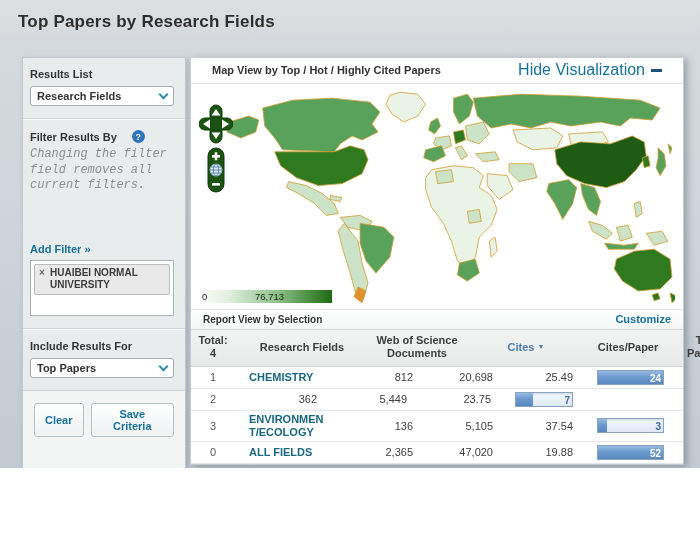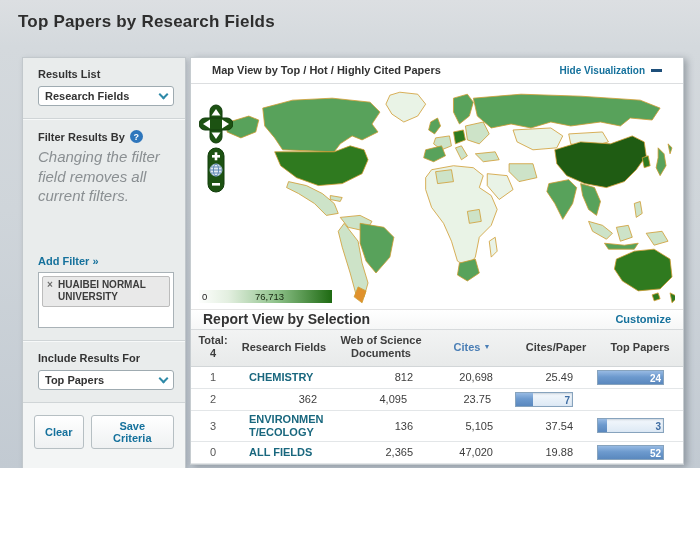--- a/index.html
+++ b/index.html
@@ -10,67 +10,67 @@
   *{box-sizing:border-box;margin:0;padding:0;}
   body{font-family:"Liberation Sans", sans-serif;}
   .stage{position:relative;width:700px;height:468px;overflow:hidden;
     background:linear-gradient(180deg,#dcdfe2 0%,#d4d9dd 10%,#cfd5da 45%,#c2cad2 100%);}
   .page-title{position:absolute;left:18px;top:12px;font-size:17px;font-weight:bold;color:#2e2e2e;letter-spacing:.2px;}
 
   
   .sidebar{position:absolute;left:22px;top:57px;width:164px;bottom:0;
     background:#e9ecec;border:1px solid #c2c8cc;border-bottom:none;
     box-shadow:2px 2px 5px rgba(70,80,90,.25);display:flex;flex-direction:column;font-size:11px;}
-  .sec{padding:10px 11px 12px 15px;border-bottom:1px solid #d0d5d7;}
+  .sec{padding:10px 11px 12px 7px;border-bottom:1px solid #d0d5d7;}
   .sec+.sec{border-top:1px solid #f7f9f9;}
   .sec-label{font-weight:bold;color:#333;margin-bottom:6px;}
   .selbox{height:20px;background:#fff;border:1px solid #9fabb1;border-radius:3px;
     display:flex;align-items:center;padding:0 6px;font-weight:bold;color:#333;cursor:pointer;}
   .chev{width:7px;height:7px;border-right:2px solid #2e8aa8;border-bottom:2px solid #2e8aa8;
     transform:rotate(45deg);margin-left:auto;margin-top:-3px;}
-  .label-row{display:flex;align-items:center;gap:5px;margin-bottom:4px;}
+  .label-row{display:flex;align-items:center;gap:15px;margin-bottom:4px;}
   .help{width:13px;height:13px;border-radius:50%;background:#2e76bc;color:#fff;font-size:9px;
     font-weight:bold;display:flex;align-items:center;justify-content:center;cursor:pointer;}
-  .note{font-style:italic;color:#8a8f92;font-size:15px;line-height:1.3;margin-bottom:4px;}
+  .note{font-style:italic;color:#8a8f92;font-size:12px;line-height:1.3;margin-bottom:4px;font-family:Liberation Mono, monospace;}
   .addfilter{display:inline-block;color:var(--accent);font-weight:bold;margin-bottom:5px;cursor:pointer;text-decoration:none;margin-top:45px;}
   .listbox{background:#fff;border:1px solid #a9b2b7;height:56px;padding:3px;}
   .ftag{position:relative;background:#e9e9e9;border:1px solid #bcbcbc;border-radius:2px;
     padding:2px 4px 2px 15px;font-size:10px;font-weight:bold;color:#3c3c3c;line-height:1.25;cursor:default;}
   .ftag .x{position:absolute;left:4px;top:2px;color:#6c6c6c;font-weight:bold;cursor:pointer;}
   .sidebar-bottom{flex:1;background:#f3f5f5;padding:12px 11px;}
   .btnrow{display:flex;gap:7px;border-radius:7px;}
   .btn{background:linear-gradient(#ffffff,#eff1f2);border:1px solid #b6bfc3;border-radius:3px;
     color:var(--accent);font-weight:bold;font-size:11px;padding:4px 10px;cursor:pointer;
     font-family:"Liberation Sans",sans-serif;}
 
   
   .main{position:absolute;left:190px;top:57px;width:494px;bottom:3px;background:#fff;
     border:1px solid #c6ccd0;box-shadow:3px 2px 7px rgba(60,70,80,.4);display:flex;flex-direction:column;}
   .panel-head{height:30px;display:flex;align-items:center;padding:0 21px;border-bottom:1px solid #dcdee0;}
   .panel-title{font-size:11px;font-weight:bold;color:#333;}
   .hide-link{margin-left:auto;display:flex;align-items:center;gap:6px;color:var(--accent);
-    font-size:10px;font-weight:bold;cursor:pointer;text-decoration:none;justify-content:center;}
+    font-size:16px;font-weight:normal;cursor:pointer;text-decoration:none;justify-content:center;}
   .minus-ic{width:11px;height:3px;background:#1e4f7a;display:inline-block;}
 
   .map-area{position:relative;height:263px;border-bottom:1px solid #e3e3e3;background:#fff;}
   .map-controls{position:absolute;left:8px;top:20px;z-index:2;}
   .map-svg{position:absolute;left:32px;top:6px;}
   .legend{position:absolute;left:8px;bottom:6px;width:133px;height:13px;
     background:linear-gradient(90deg,#fdfefd 0%,#e3efe0 22%,#8fc28b 58%,#1e6a12 100%);}
   .legend .lmin{position:absolute;left:3px;top:1px;font-size:9.5px;color:#222;}
   .legend .lmax{position:absolute;left:56px;top:1px;font-size:9.5px;color:#15260f;}
 
   .report-bar{height:24px;display:flex;align-items:center;padding:0 12px;
     border-bottom:1px solid #d7dadc;background:linear-gradient(#ffffff,#f6f7f7);}
-  .report-title{font-size:14px;font-weight:bold;color:#333;}
+  .report-title{font-size:10px;font-weight:bold;color:#333;}
   .customize{margin-left:auto;color:var(--accent);font-size:11px;font-weight:bold;cursor:pointer;text-decoration:none;}
 
   .thead{display:grid;grid-template-columns:44px 98px 96px 86px 82px 1fr;
     background:linear-gradient(#f2f3f3,#e8eaea);border-bottom:1px solid #d2d6d8;
-    padding:4px 0 5px 0;font-weight:bold;font-size:11px;color:#3d3d3d;align-items:center;}
+    padding:4px 0 5px 0;font-weight:bold;font-size:11px;color:#3d3d3d;align-items:center;gap:18px;}
   .th{text-align:center;line-height:1.2;}
   .th.cites{color:var(--link-blue);cursor:pointer;}
   .th .arrow{font-size:7px;vertical-align:2px;}
   .th .wrap{display:block;width:88px;margin:0 auto;}
 
   .trow{display:grid;grid-template-columns:44px 98px 96px 86px 82px 1fr;
     border-bottom:1px solid #e3e6e8;font-size:11px;align-items:center;min-height:22px;padding:2px 0;}
   .c.rank{text-align:center;color:#555;}
   .c.field a{color:#19677e;font-weight:bold;text-decoration:none;cursor:pointer;
     display:block;padding-left:14px;word-break:break-all;line-height:1.2;}
@@ -257,21 +257,21 @@
     <div class="c barcell">
       <div class="bar">
         <div class="bar-fill" style="width: 100%;"></div>
         <span class="bar-val on-fill">24</span>
       </div>
     </div>
   </div>
         <div class="trow">
     <div class="c rank">2</div>
     <div class="c num docs">362</div>
-    <div class="c num cites">4,095</div>
+    <div class="c num cites">5,449</div>
     <div class="c num cpp">23.75</div>
     <div class="c barcell">
       <div class="bar">
         <div class="bar-fill" style="width: 30%;"></div>
         <span class="bar-val">7</span>
       </div>
     </div>
   </div>
         <div class="trow">
     <div class="c rank">3</div>

